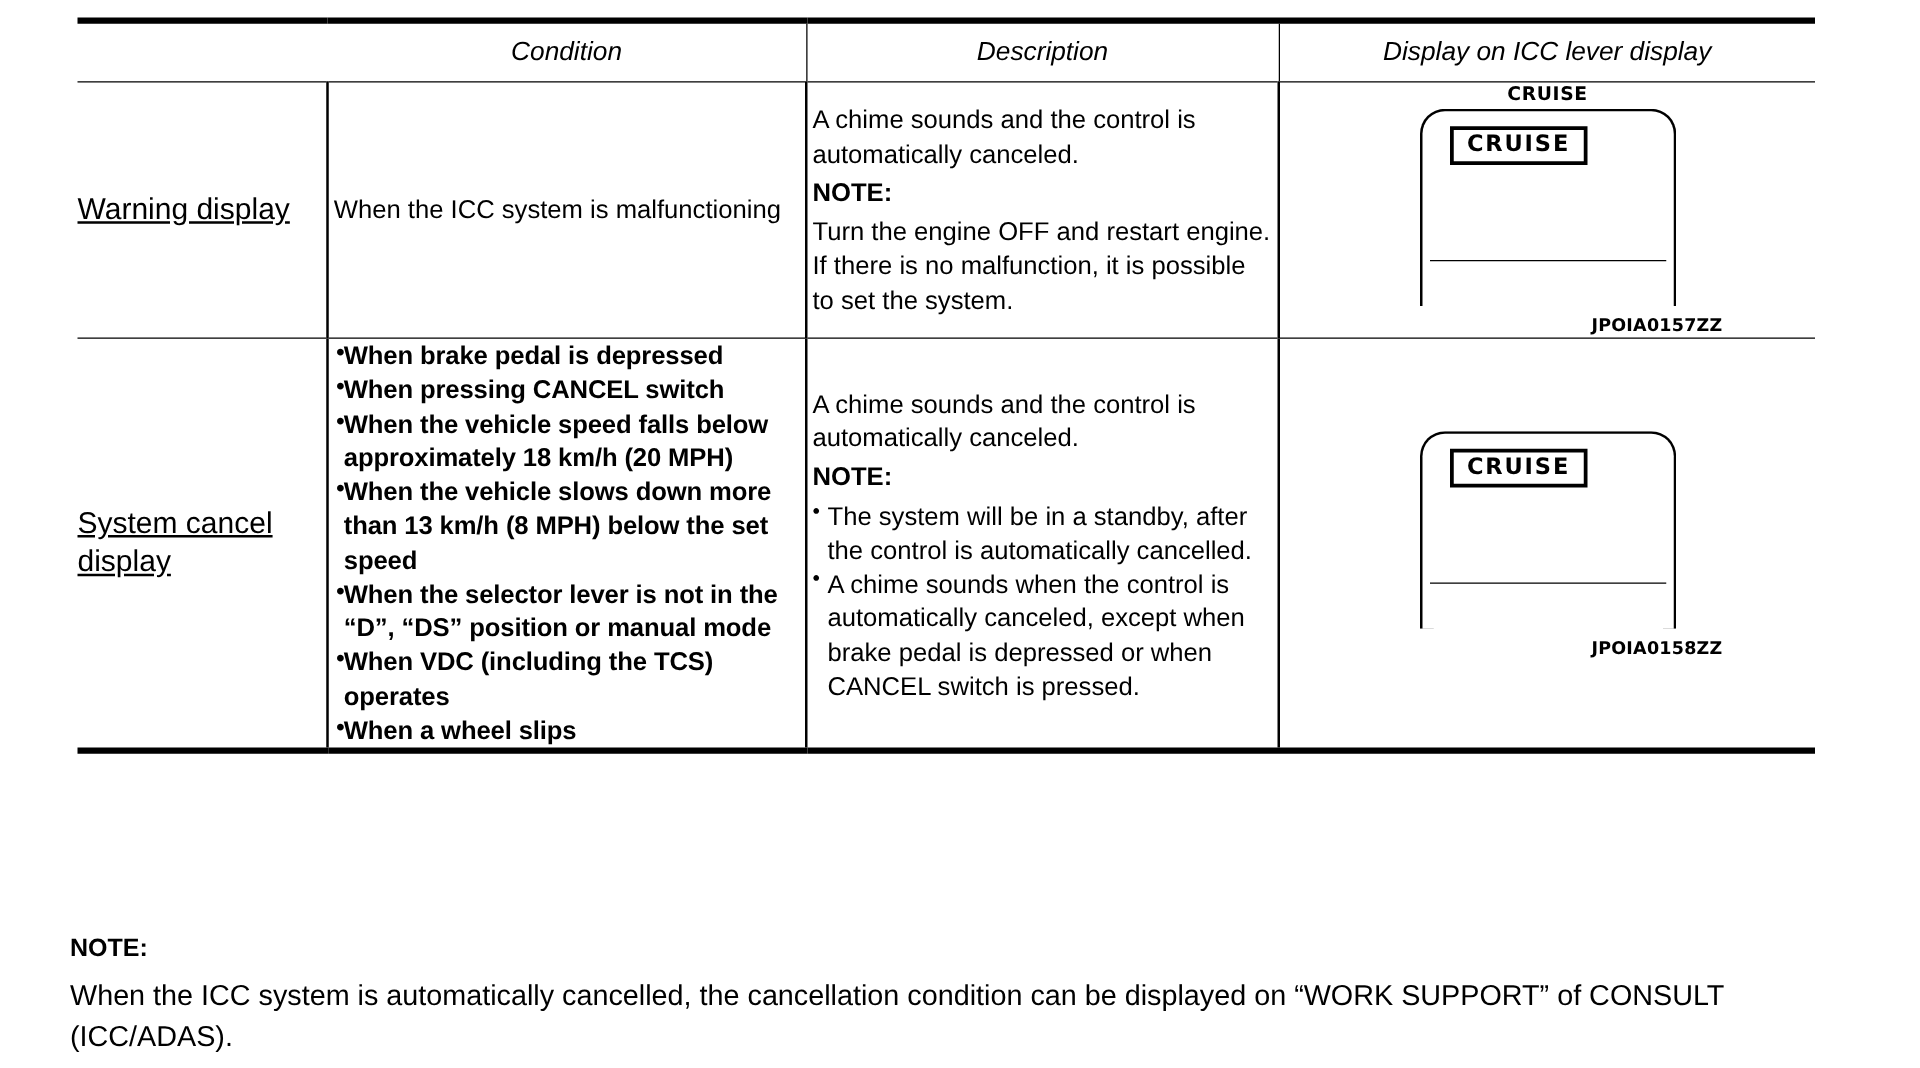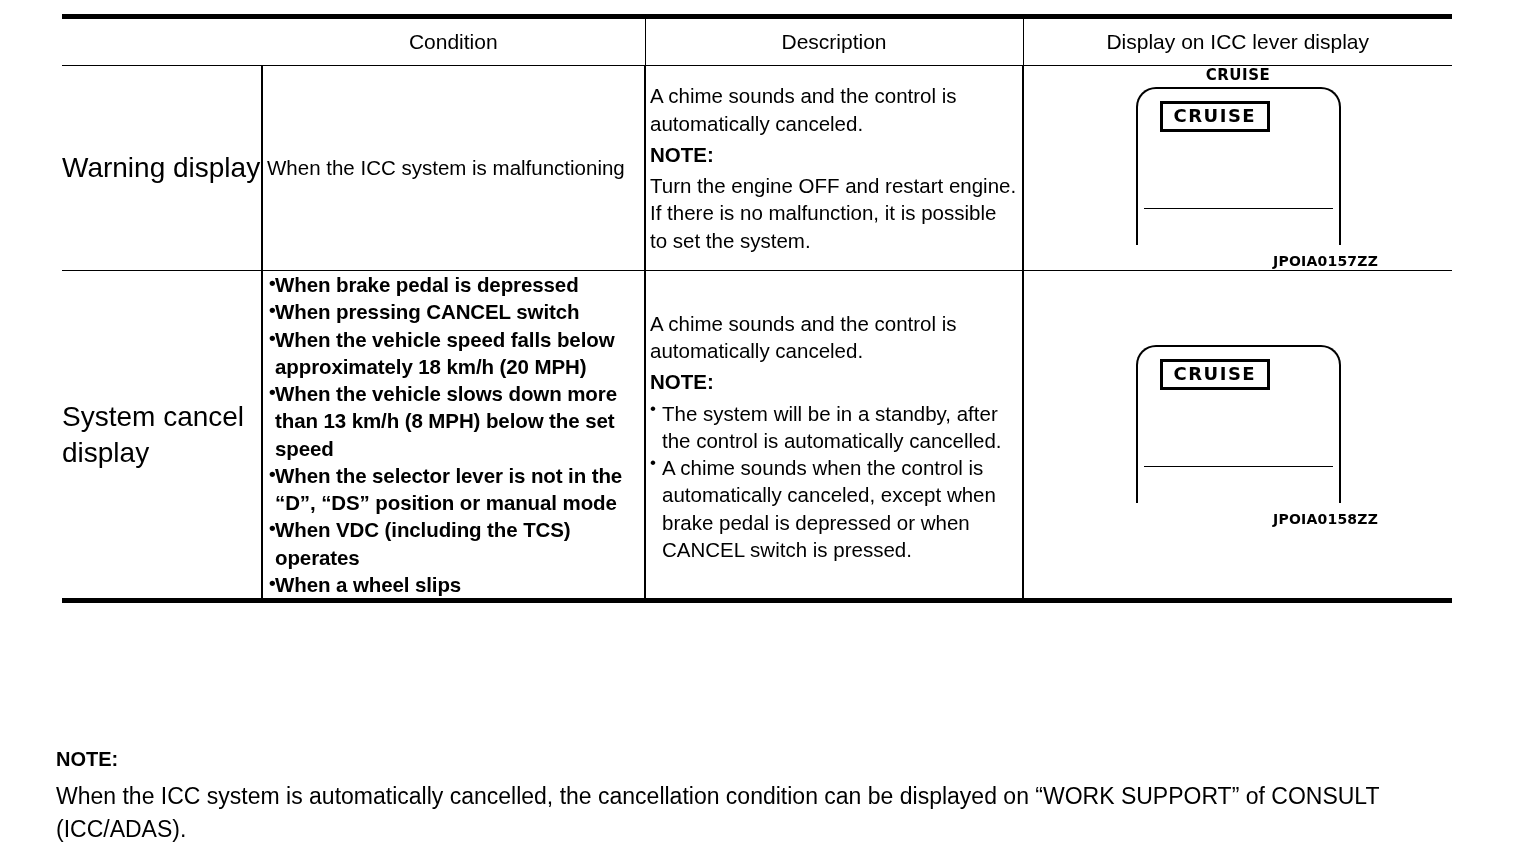--- a/index.html
+++ b/index.html
@@ -44,36 +44,38 @@
   col.c-desc  { width: 378px; }
   col.c-disp  { width: 429px; }
 
   
   .hdr-row > th {
     border-top: 5px solid #000;
     border-bottom: 1.5px solid #000;
     height: 46px;
     font-size: 21px;
     text-align: center;
+    font-style: italic;
   }
   .hdr-row > th.h-cond { }
   .hdr-row > th.h-desc { border-left: 1.5px solid #000; }
   .hdr-row > th.h-disp { border-left: 1.5px solid #000; }
 
   
   .brow > td {
     border-bottom: 1.5px solid #000;
   }
   .brow.last > td {
     border-bottom: 5px solid #000;
   }
   td.kind {
-    font-size: 28px;
+    font-size: 24px;
     padding: 10px 0 10px 28px;
     line-height: 1.28;
+    text-decoration: underline;
   }
   td.cond {
     border-left: 2.5px solid #000;
     font-size: 20.5px;
     padding: 12px 10px 12px 18px;
     line-height: 1.33;
   }
   td.desc {
     border-left: 2.5px solid #000;
     font-size: 20.5px;

